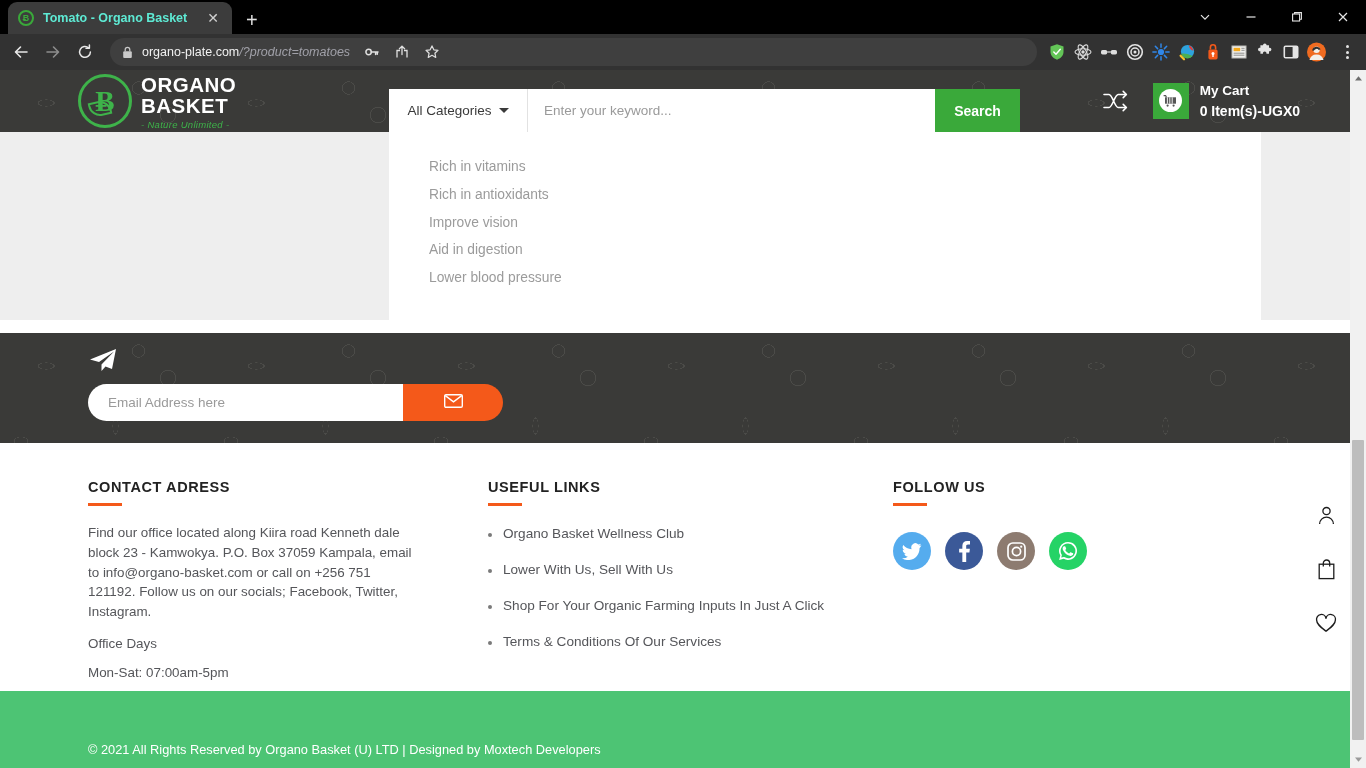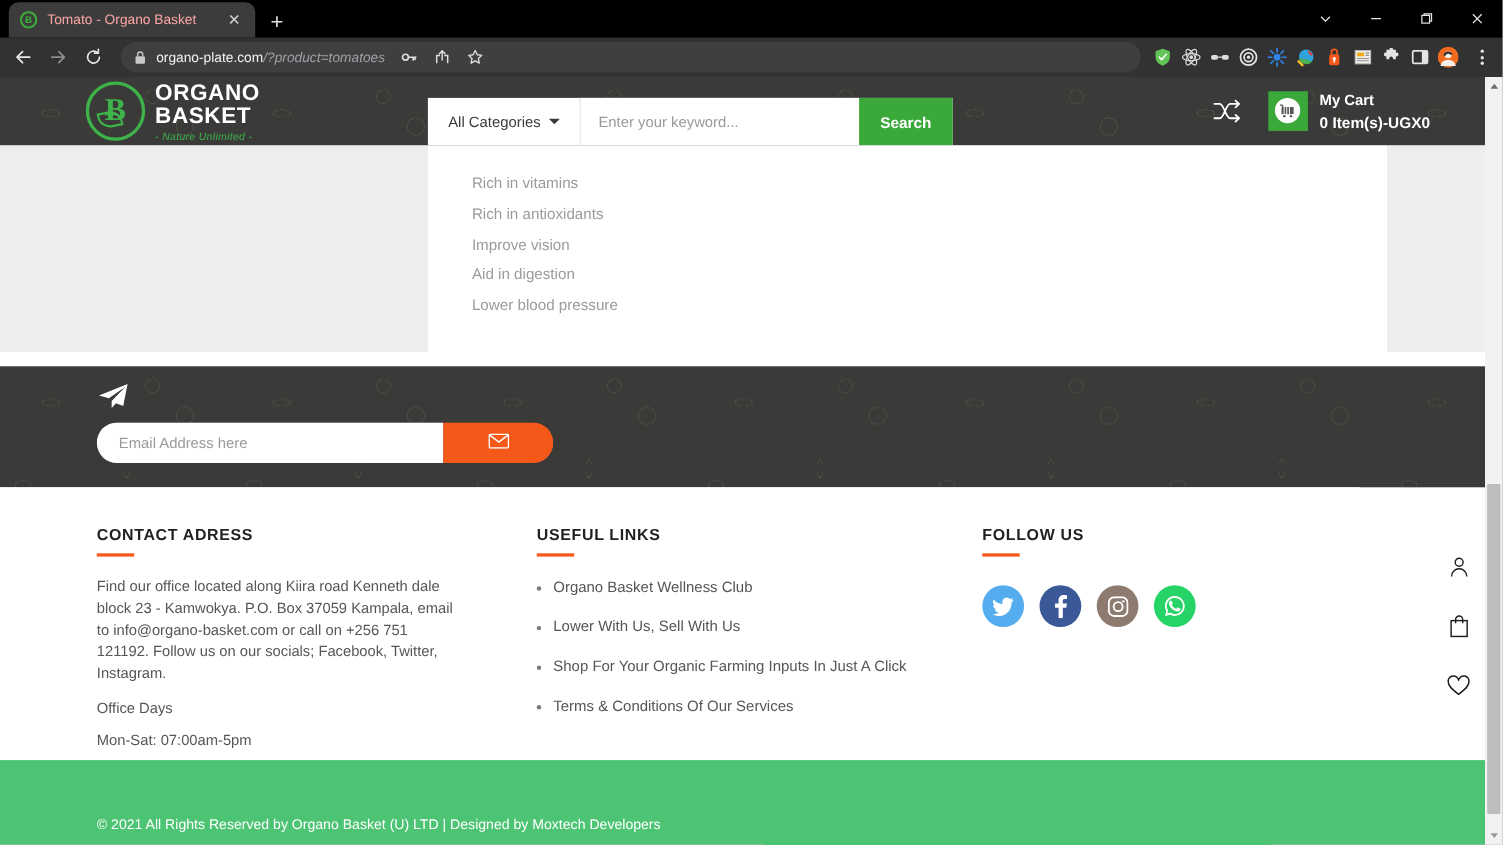--- a/index.html
+++ b/index.html
@@ -8,22 +8,22 @@
 
   
   .browser { width:1366px; height:768px; position:relative; background:#000; }
 
   .tabstrip { height:34px; background:#000; display:flex; align-items:flex-end; padding-left:8px; position:relative; }
   .tab { width:224px; height:32px; background:#3c3c3c; border-radius:9px 9px 0 0;
          display:flex; align-items:center; padding:0 10px; gap:9px; }
   .tab-fav { width:16px; height:16px; border-radius:50%; border:2px solid #3aa93a;
              display:flex; align-items:center; justify-content:center; flex:0 0 auto;
              font-size:9px; color:#3aa93a; font-weight:bold; line-height:1; }
-  .tab-title { color:#fca5a5; font-size:12.5px; white-space:nowrap; overflow:hidden;
-               text-overflow:ellipsis; flex:1; }
+  .tab-title { color:#5eead4; font-size:12.5px; white-space:nowrap; overflow:hidden;
+               text-overflow:ellipsis; flex:1;font-weight:bold; }
   .tab-close { color:#d0d0d0; font-size:14px; width:18px; text-align:center; flex:0 0 auto; line-height:1; }
   .newtab { color:#e0e0e0; font-size:20px; margin-left:14px; margin-bottom:4px; line-height:1;
             font-weight:300; }
   .wincontrols { position:absolute; right:0; top:0; height:34px; display:flex; align-items:center; }
   .wc { width:46px; height:34px; display:flex; align-items:center; justify-content:center;
         color:#e6e6e6; font-size:13px; }
   .wc svg { display:block; }
 
   .navbar { height:36px; background:#323232; display:flex; align-items:center; padding:0 6px; gap:2px; }
   .navbtn { width:30px; height:30px; display:flex; align-items:center; justify-content:center;
@@ -70,21 +70,21 @@
   .logo-mark:before { content:"Ƀ"; position:absolute; left:50%; top:49%;
                       transform:translate(-50%,-50%); color:#3eb34a; font-size:29px;
                       font-family:"Liberation Serif",serif; font-weight:bold; }
   .logo-mark:after { content:""; position:absolute; left:8px; bottom:9px; width:18px; height:11px;
                      border:2px solid #3eb34a; border-radius:0 12px 0 12px; transform:rotate(-12deg); }
   .logo-txt { line-height:1; padding-top:2px; }
   .logo-l1 { color:#fff; font-size:20.5px; font-weight:bold; letter-spacing:.5px; }
   .logo-l2 { color:#fff; font-size:20.5px; font-weight:bold; letter-spacing:.5px; margin-top:1px; }
   .logo-l3 { color:#3eb34a; font-size:9.5px; font-style:italic; margin-top:3px; letter-spacing:.3px; }
 
-  .searchbar { position:absolute; left:389px; top:19px; width:477px; height:43px;
+  .searchbar { position:absolute; left:389px; top:19px; width:631px; height:43px;
                background:#fff; display:flex; z-index:3; }
   .cats { width:139px; display:flex; align-items:center; justify-content:center; gap:7px;
           font-size:13.5px; color:#3a3a3a; border-right:1px solid #e2e2e2; }
   .caret { width:0; height:0; border-left:5px solid transparent; border-right:5px solid transparent;
            border-top:5.5px solid #3a3a3a; }
   .kw { flex:1; border:0; outline:0; font-size:13.5px; color:#333; padding:0 16px;
         font-family:"Liberation Sans", sans-serif; }
   .kw::placeholder { color:#9a9a9a; }
   .searchbtn { width:85px; background:#3aa93a; color:#fff; font-size:14px; font-weight:bold;
                display:flex; align-items:center; justify-content:center; border:0;

